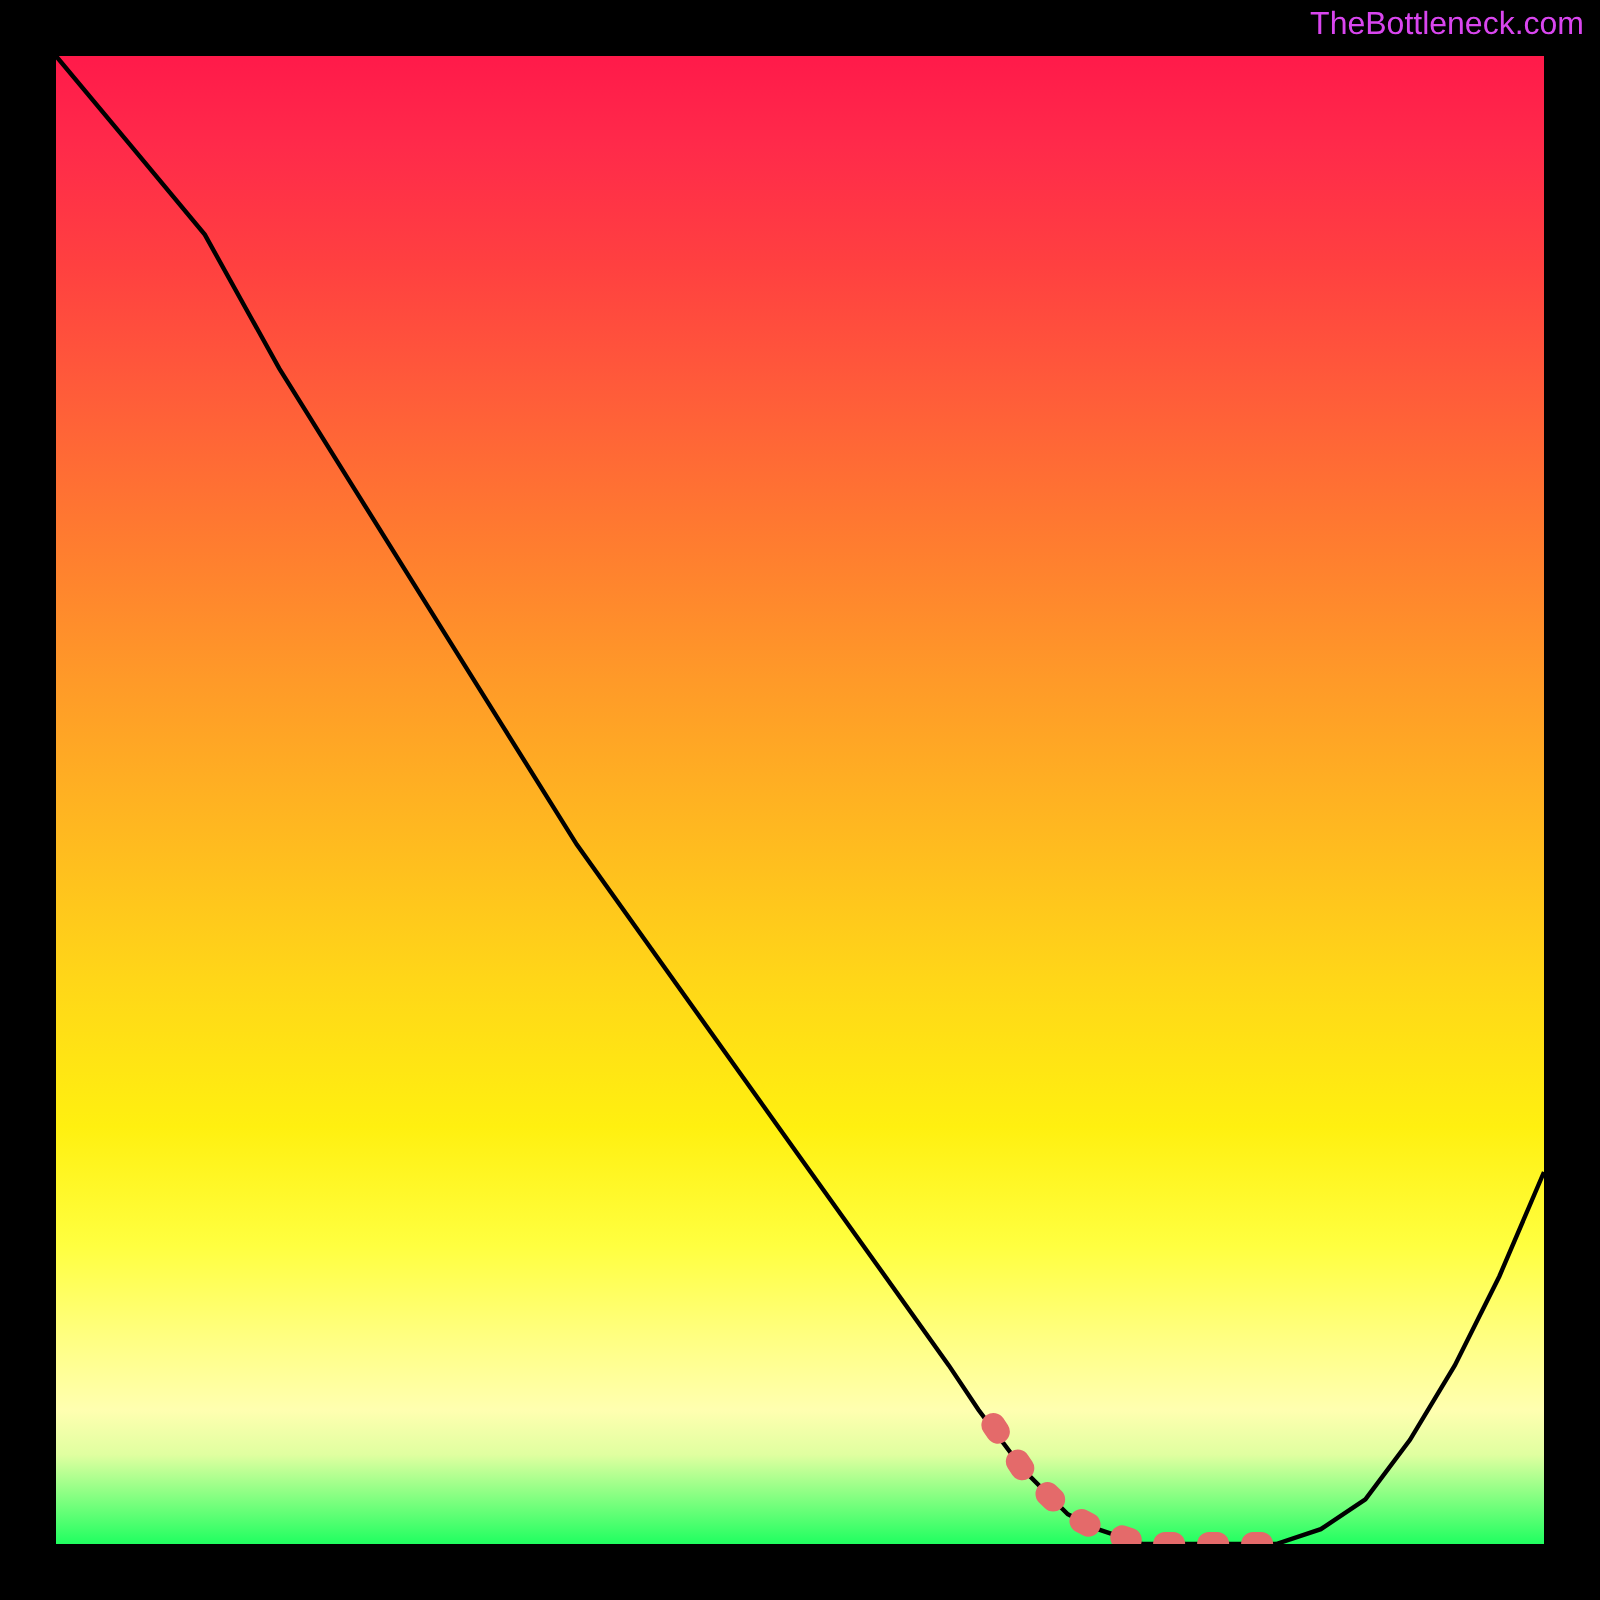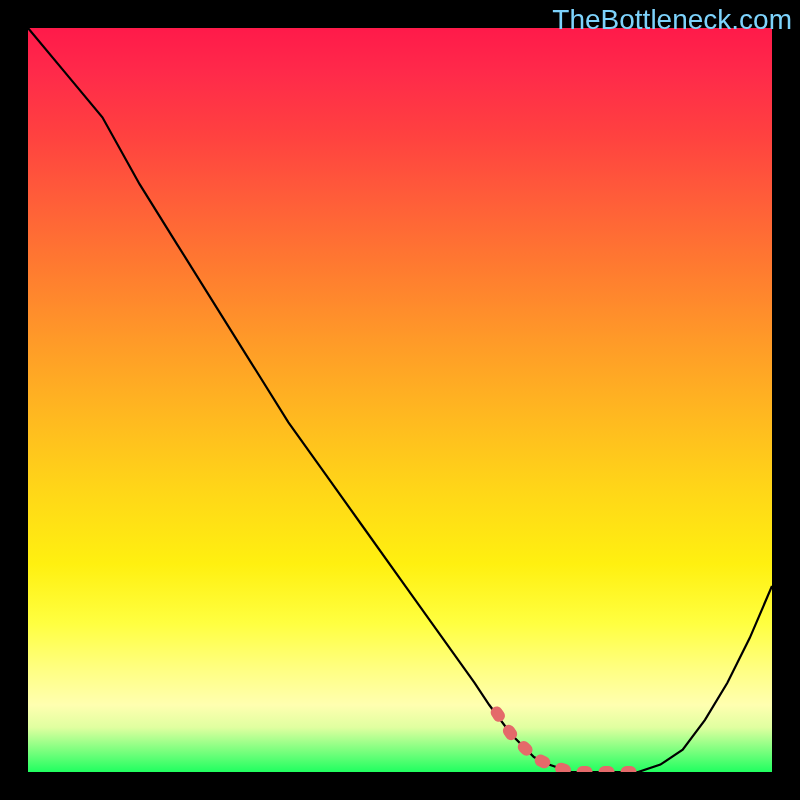--- a/index.html
+++ b/index.html
@@ -8,22 +8,22 @@
     height: 800px;
     background: #000;
     position: relative;
     font-family: Arial, sans-serif;
     overflow: hidden;
   }
   .attribution {
     position: absolute;
     top: 4px;
     right: 8px;
-    color: #7dd3fc;
-    font-size: 28px;
+    color: #d946ef;
+    font-size: 16px;
     font-weight: 500;
     z-index: 10;
   }
   .plot-area {
     position: absolute;
     left: 28px;
     top: 28px;
     width: 744px;
     height: 744px;
   }

